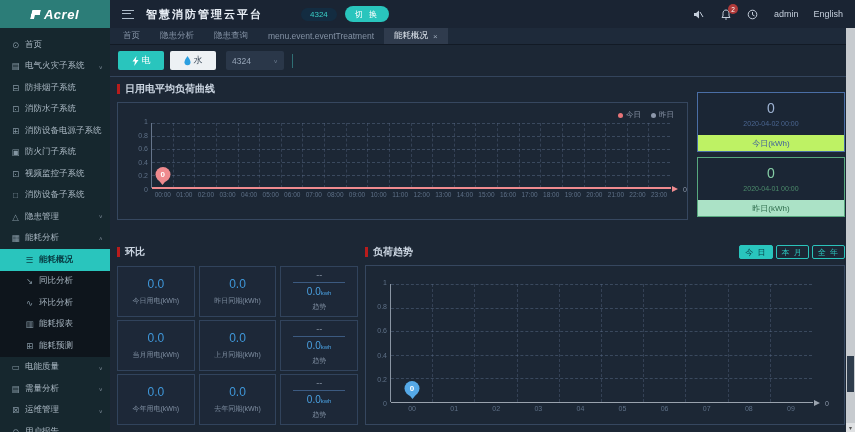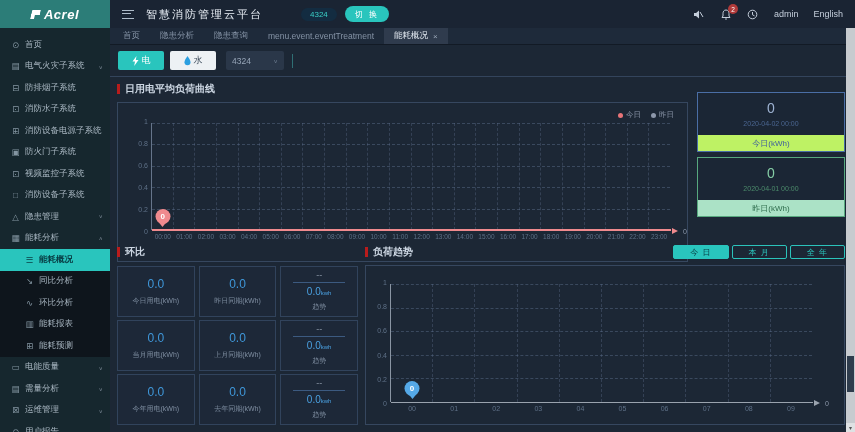--- a/index.html
+++ b/index.html
@@ -9,21 +9,21 @@
 
   
   .hdr{position:absolute;top:0;left:0;right:0;height:28px;display:flex;}
   .logo{width:110px;background:#2c7d78;color:#fff;display:flex;align-items:center;justify-content:center;
         font-weight:bold;font-style:italic;font-size:13px;letter-spacing:.5px;gap:4px;}
   .logo-mark{width:9px;height:9px;background:#fff;transform:skewX(-14deg);border-radius:1px;
              clip-path:polygon(0 0,100% 0,100% 55%,45% 55%,45% 100%,0 100%);}
   .hbar{flex:1;background:#1a2433;display:flex;align-items:center;padding:0 12px;gap:8px;}
   .hamb{width:12px;height:9px;border-top:1.5px solid #aebcca;border-bottom:1.5px solid #aebcca;position:relative;cursor:pointer;}
   .hamb::after{content:"";position:absolute;left:0;right:3px;top:2.5px;border-top:1.5px solid #aebcca;}
-  .app-title{color:#e9eff6;font-size:11px;font-weight:normal;letter-spacing:2px;margin-left:4px;}
+  .app-title{color:#e9eff6;font-size:11px;font-weight:bold;letter-spacing:2px;margin-left:4px;}
   .badge4324{margin-left:30px;background:#132c41;color:#3acec6;font-size:8px;padding:2px 9px;border-radius:8px;}
   .switch-pill{background:#29c5bd;color:#fff;font-size:8px;padding:2.5px 10px;border-radius:9px;cursor:pointer;letter-spacing:2px;}
   .hright{margin-left:auto;display:flex;align-items:center;gap:15px;color:#c4cedb;font-size:9px;}
   .hicon{width:12px;height:12px;position:relative;cursor:pointer;display:flex;align-items:center;justify-content:center;}
   .hicon svg{display:block;}
   .alarm-badge{position:absolute;top:-4px;right:-6px;min-width:10px;height:10px;border-radius:5px;background:#b03a3a;
                color:#fff;font-size:6.5px;display:flex;align-items:center;justify-content:center;padding:0 2px;}
 
   
   .side{position:absolute;top:28px;left:0;bottom:0;width:110px;background:#16272e;padding-top:6px;overflow:hidden;}
@@ -50,21 +50,21 @@
        display:flex;align-items:center;padding:0 6px;cursor:pointer;}
   .sel1{width:58px;margin-left:4px;}
   .sel2{width:148px;}
   .chevd{margin-left:auto;color:#67768a;font-size:6.5px;transform:scaleY(.8);}
   .fdiv{width:1px;height:14px;background:#2f6f74;margin:0 2px;}
 
   .sec-title{font-size:10px;color:#ccd6e2;font-weight:bold;border-left:3px solid #b91c1c;padding-left:5px;height:10px;line-height:10px;white-space:nowrap;}
 
   
   .lc-panel{position:absolute;left:7px;top:56px;width:571px;}
-  .lc-box{margin-top:8px;position:relative;height:160px;border:1px solid #36475f;}
+  .lc-box{margin-top:8px;position:relative;height:118px;border:1px solid #36475f;}
   .legend{position:absolute;top:7px;right:13px;display:flex;gap:10px;font-size:7.5px;color:#8d98ab;align-items:center;}
   .legend .li{display:flex;align-items:center;gap:3px;cursor:pointer;}
   .dot{width:5px;height:5px;border-radius:50%;}
   .dot-today{background:#e87478;}
   .dot-yest{background:#8d98ab;}
   .plot{position:absolute;left:33px;right:17px;top:20px;bottom:31px;border-left:1px solid #66758b;}
   .hgrid{position:absolute;inset:0;display:flex;flex-direction:column;pointer-events:none;}
   .hgrid i{flex:1;border-top:1px dashed rgba(96,116,145,.45);}
   .vgrid{position:absolute;inset:0;display:flex;pointer-events:none;}
   .vgrid i{flex:1;border-right:1px dashed rgba(96,116,145,.35);}
@@ -115,21 +115,21 @@
   .rcard .lab{font-size:7px;color:#7e8da0;margin-top:5px;white-space:nowrap;}
   .rcard .dash{font-size:9px;color:#8b97a6;line-height:8px;}
   .rcard .rule{width:68%;border-top:1px solid #3c5a80;margin:3px 0;}
   .rcard .val2{font-size:10px;color:#4aa0e0;}
   .rcard .unit{font-size:6px;}
 
   
   .trend-panel{position:absolute;left:255px;top:217px;width:480px;}
   .trend-head{display:flex;align-items:center;}
   .tbtns{margin-left:auto;display:flex;gap:3px;}
-  .tbtn{height:14px;padding:0 16px;font-size:8px;border:1px solid #2bc3bb;color:#2bc3bb;background:transparent;
+  .tbtn{height:14px;padding:0 5px;font-size:8px;border:1px solid #2bc3bb;color:#2bc3bb;background:transparent;
         display:flex;align-items:center;border-radius:2px;cursor:pointer;letter-spacing:1px;}
   .tbtn.active{background:#29c5bd;color:#083d44;border-color:#29c5bd;}
   .trend-box{margin-top:6px;position:relative;height:160px;border:1px solid #36475f;}
   .plot2{position:absolute;left:24px;right:32px;top:18px;bottom:22px;border-left:1px solid #8a95a3;}
   .plot2 .xlabels span{font-size:7px;}
 
   
   .sbar{position:absolute;right:0;top:28px;width:9px;bottom:0;background:#c7cbcf;}
   .sthumb{position:absolute;left:1px;right:1px;top:328px;height:36px;background:#2e3c4c;cursor:pointer;}
   .sbtn{position:absolute;bottom:0;left:0;right:0;height:9px;background:#dfe1e3;font-size:6px;color:#555;

